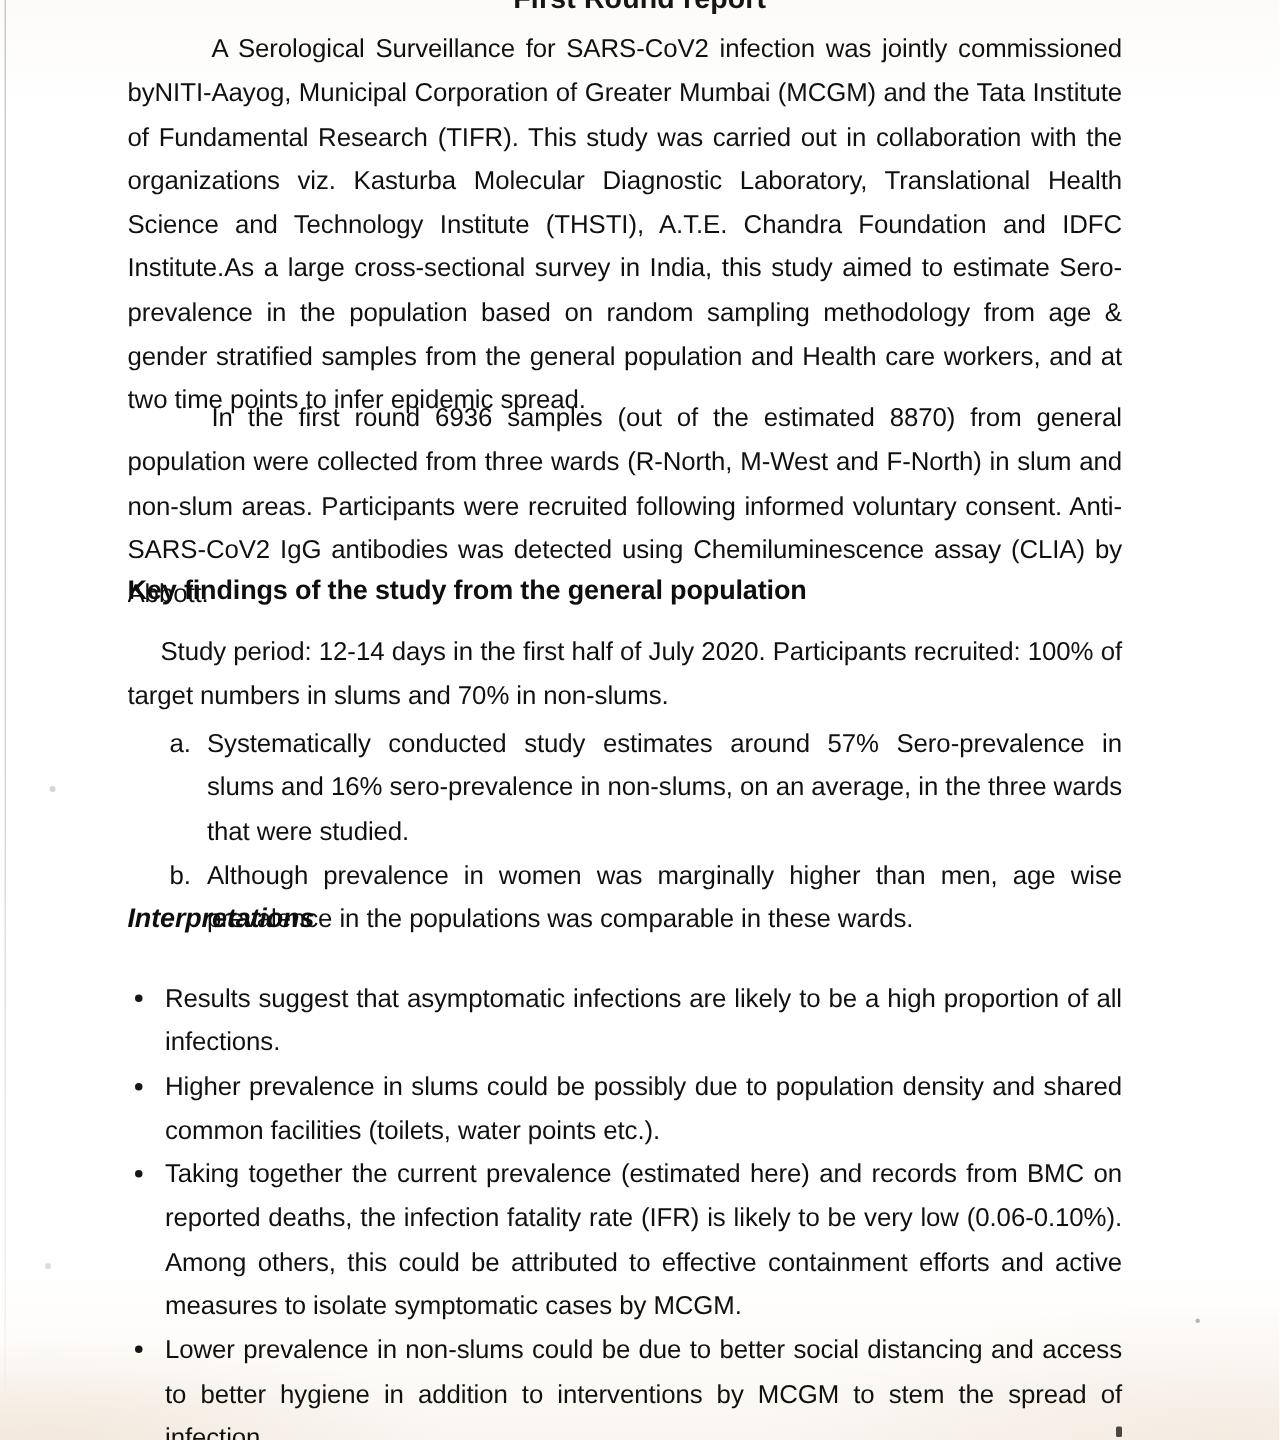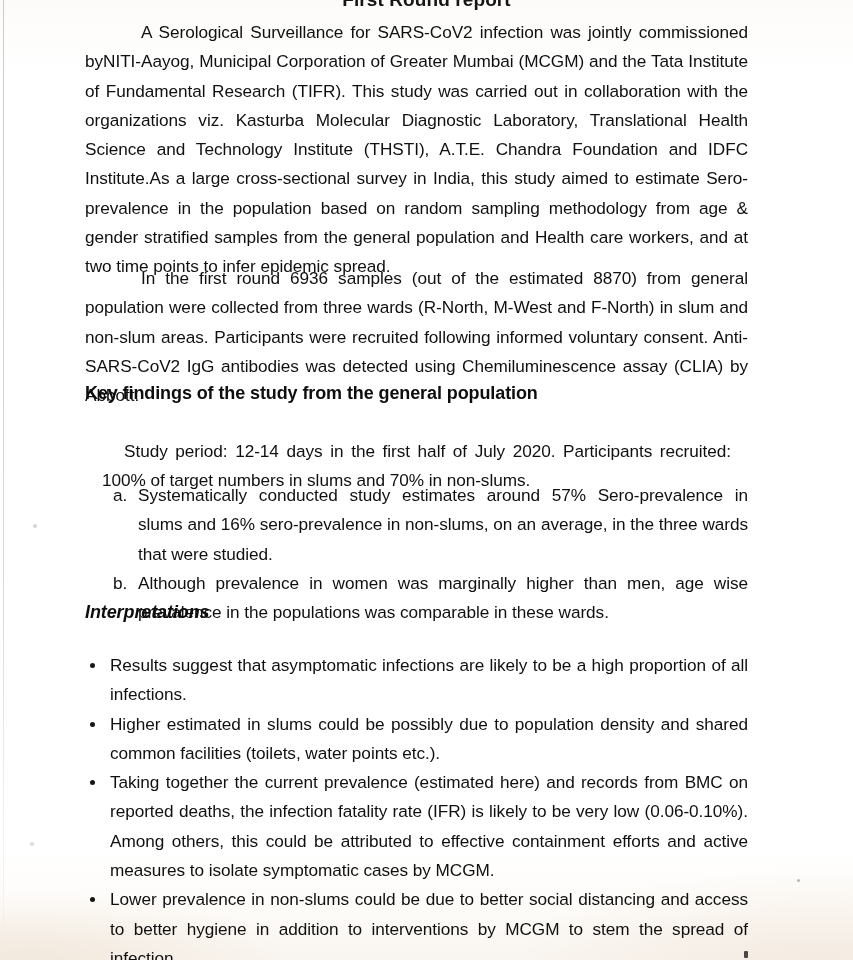--- a/index.html
+++ b/index.html
@@ -150,21 +150,21 @@
     margin: 0;
     text-align: left;
     font-size: 18px;
     font-weight: bold;
     color: #121212;
     line-height: 28px;
     letter-spacing: -0.1px;
   }
 
   p.study-period {
-    margin: 17px;
+    margin: 0;
     text-align: justify;
     font-size: 17.2px;
     line-height: 29.3px;
     color: #141414;
     text-indent: 22px;
     letter-spacing: -0.05px;
   }
 
   
   ol.alpha-list {
@@ -271,21 +271,21 @@
   </div>
 
   <div class="body-block" style="top:651px;">
     <ul class="bullet-list">
       <li>
         <span class="dot"></span>
         <span>Results suggest that asymptomatic infections are likely to be a high proportion of all infections.</span>
       </li>
       <li>
         <span class="dot"></span>
-        <span>Higher estimated in slums could be possibly due to population density and shared common facilities (toilets, water points etc.).</span>
+        <span>Higher prevalence in slums could be possibly due to population density and shared common facilities (toilets, water points etc.).</span>
       </li>
       <li>
         <span class="dot"></span>
         <span>Taking together the current prevalence (estimated here) and records from BMC on reported deaths, the infection fatality rate (IFR) is likely to be very low (0.06-0.10%). Among others, this could be attributed to effective containment efforts and active measures to isolate symptomatic cases by MCGM.</span>
       </li>
       <li>
         <span class="dot"></span>
         <span>Lower prevalence in non-slums could be due to better social distancing and access to better hygiene in addition to interventions by MCGM to stem the spread of infection.</span>
       </li>
     </ul>

